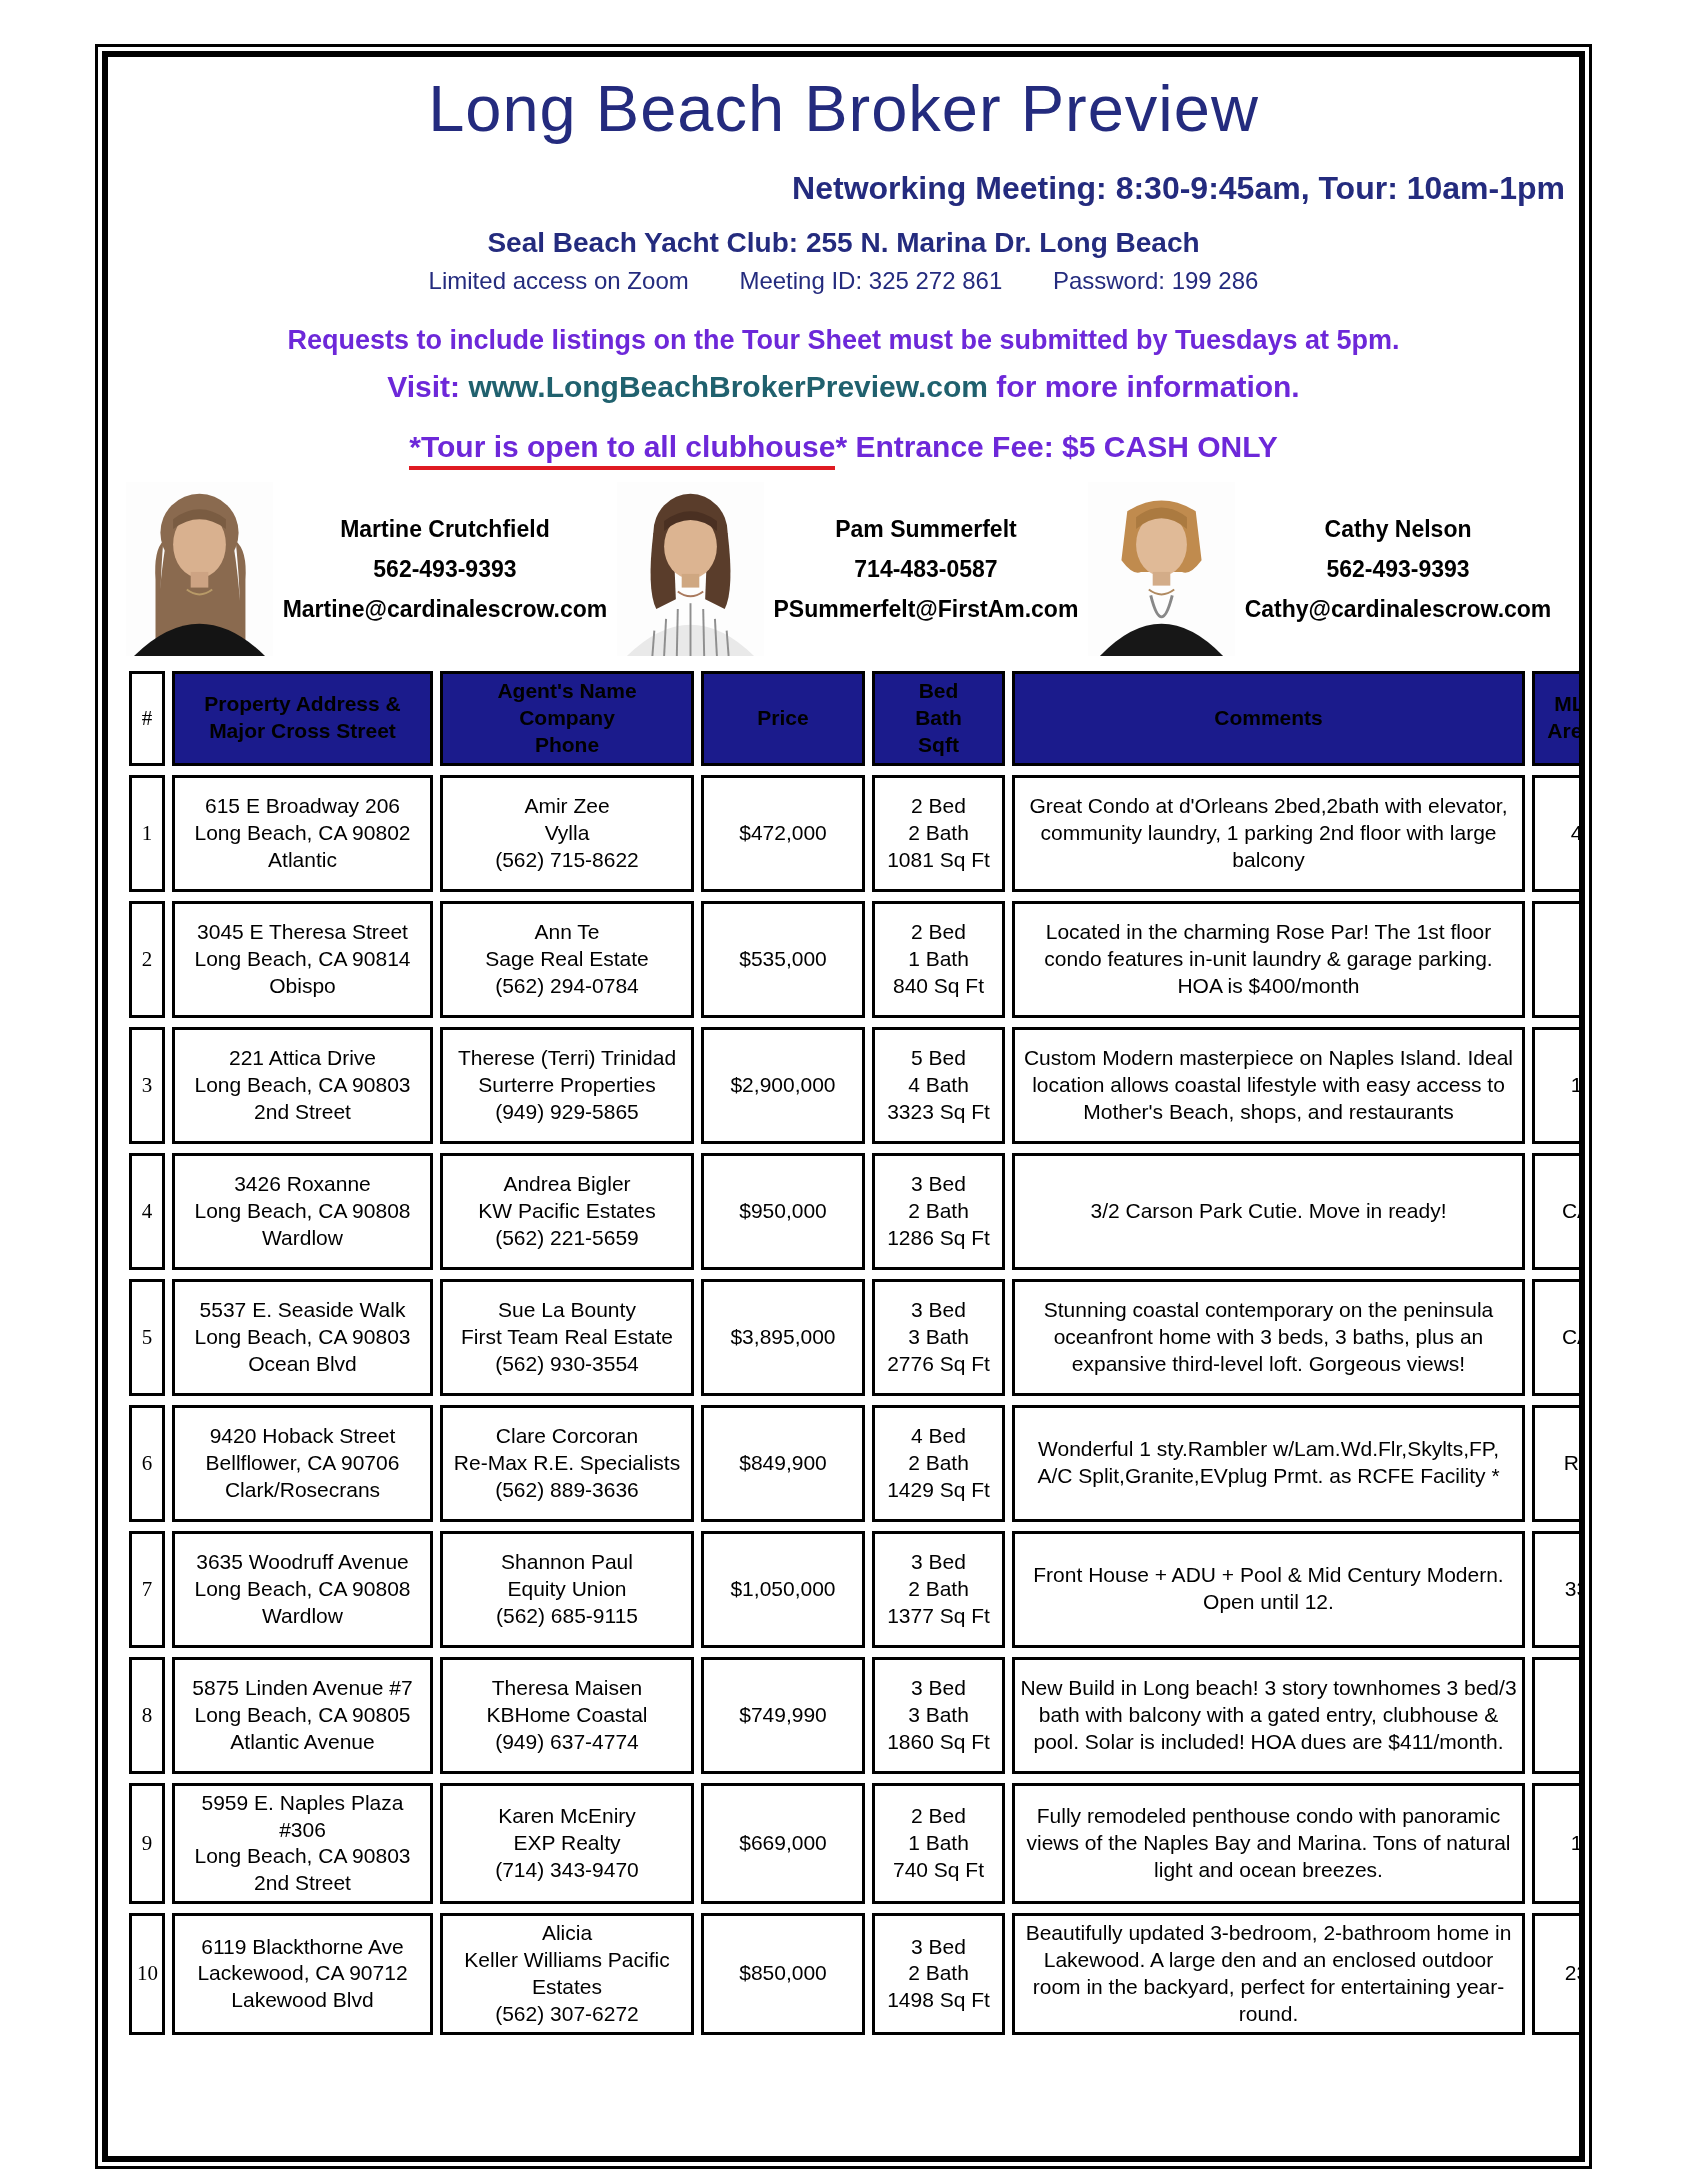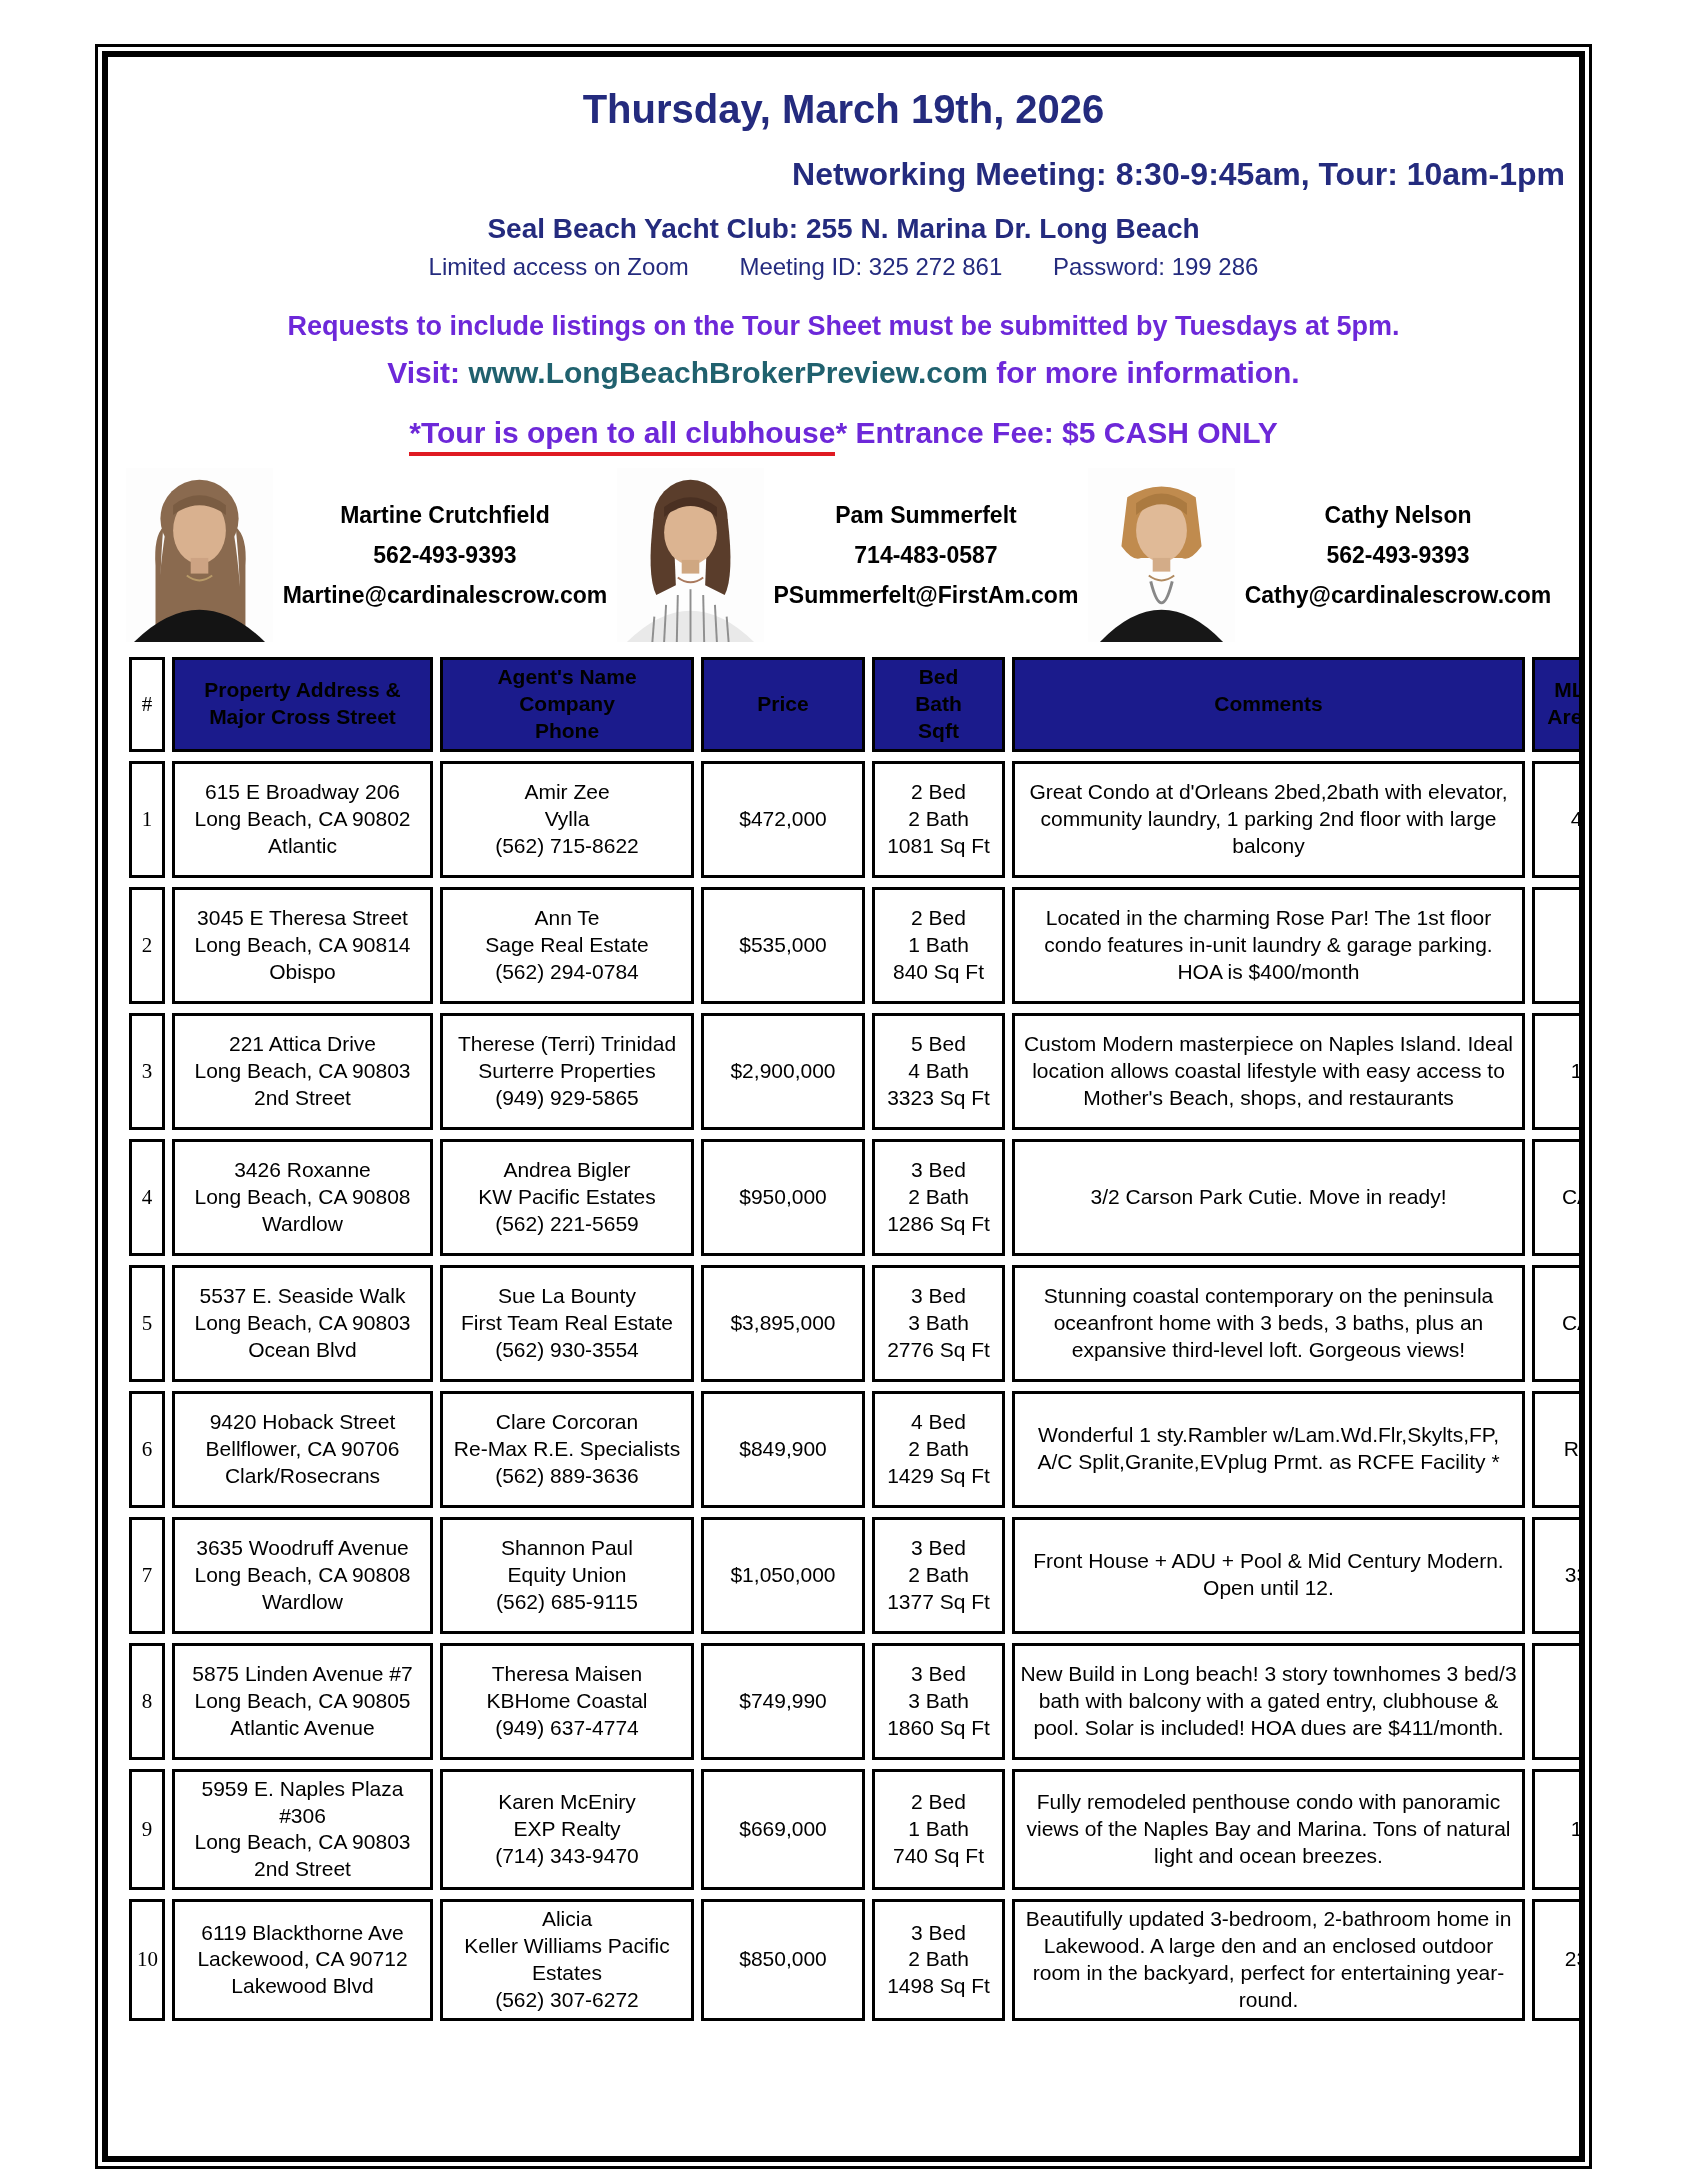--- a/index.html
+++ b/index.html
@@ -59,21 +59,21 @@
   td.c-comments { text-align:left; padding-left:8px; }
   tr.data-row td { height:117px; }
   .pre { white-space:pre-line; }
 </style>
 </head>
 <body>
 
 <div class="frame-outer">
 <div class="frame-inner">
 
-  <div class="center navy page-date">Thursday, March 19th, 2026</div>
+  <div class="center navy page-title">Long Beach Broker Preview</div>
   <div class="center navy meeting-line">Networking Meeting: 8:30-9:45am, Tour: 10am-1pm</div>
   <div class="center navy venue-line">Seal Beach Yacht Club: 255 N. Marina Dr. Long Beach</div>
   <div class="center navy zoom-line">
     <span>Limited access on Zoom</span>
     <span>Meeting ID: 325 272 861</span>
     <span>Password: 199 286</span>
   </div>
 
   <div class="center red requests-line">Requests to include listings on the Tour Sheet must be submitted by Tuesdays at 5pm.</div>
   <div class="center visit-line">

